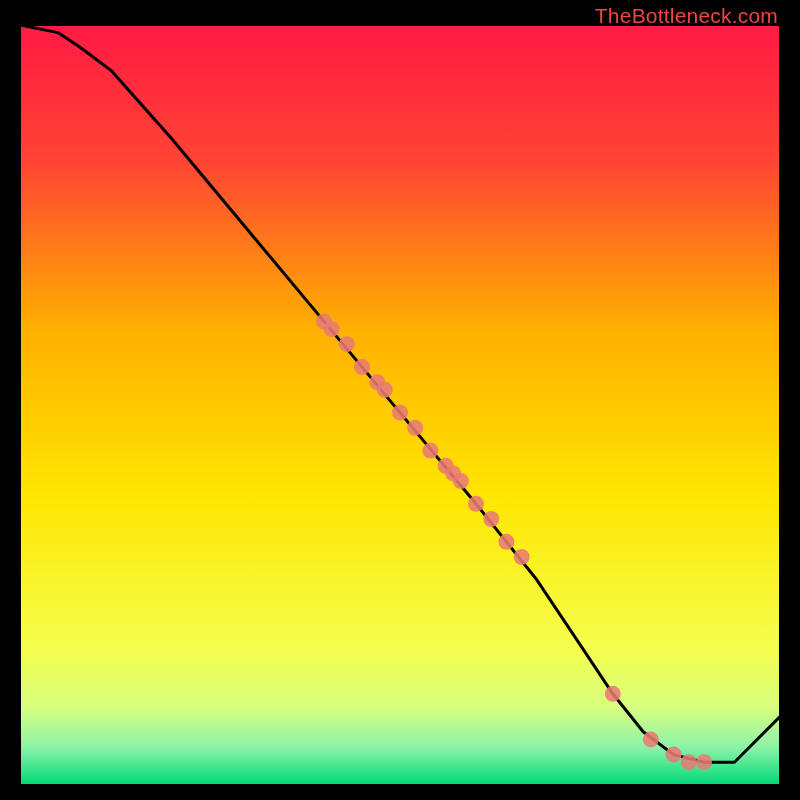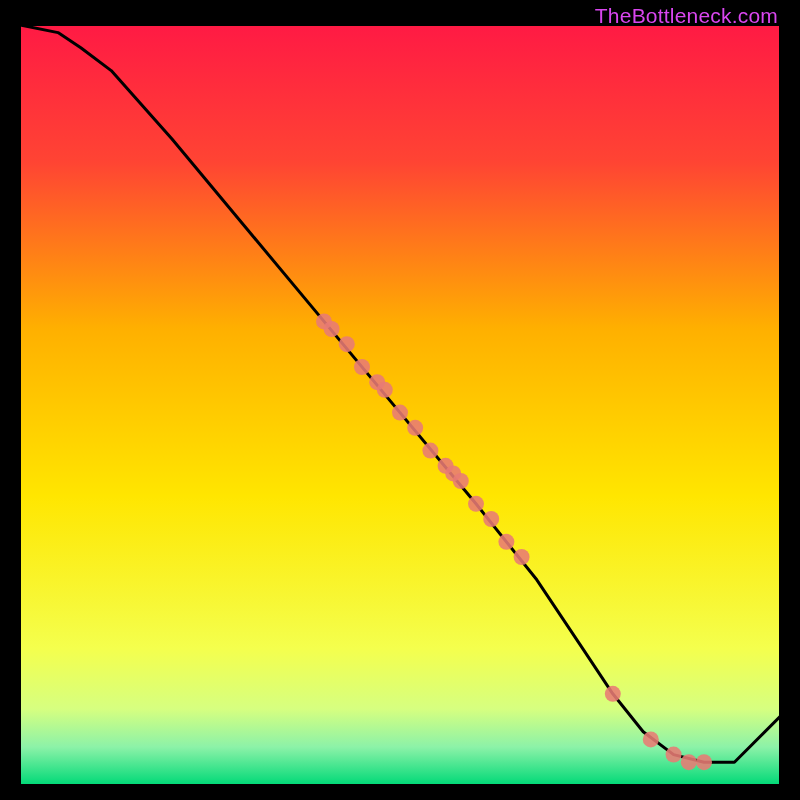--- a/index.html
+++ b/index.html
@@ -23,21 +23,21 @@
     position: absolute;
     left: 0;
     top: 0;
     width: 760px;
     height: 760px;
   }
   .watermark {
     position: absolute;
     top: 4px;
     right: 22px;
-    color: #d946ef;
+    color: #ef4444;
     font-size: 21px;
     font-weight: 500;
     letter-spacing: 0.2px;
   }
   svg {
     display: block;
   }
 </style>
 </head>
 <body>

